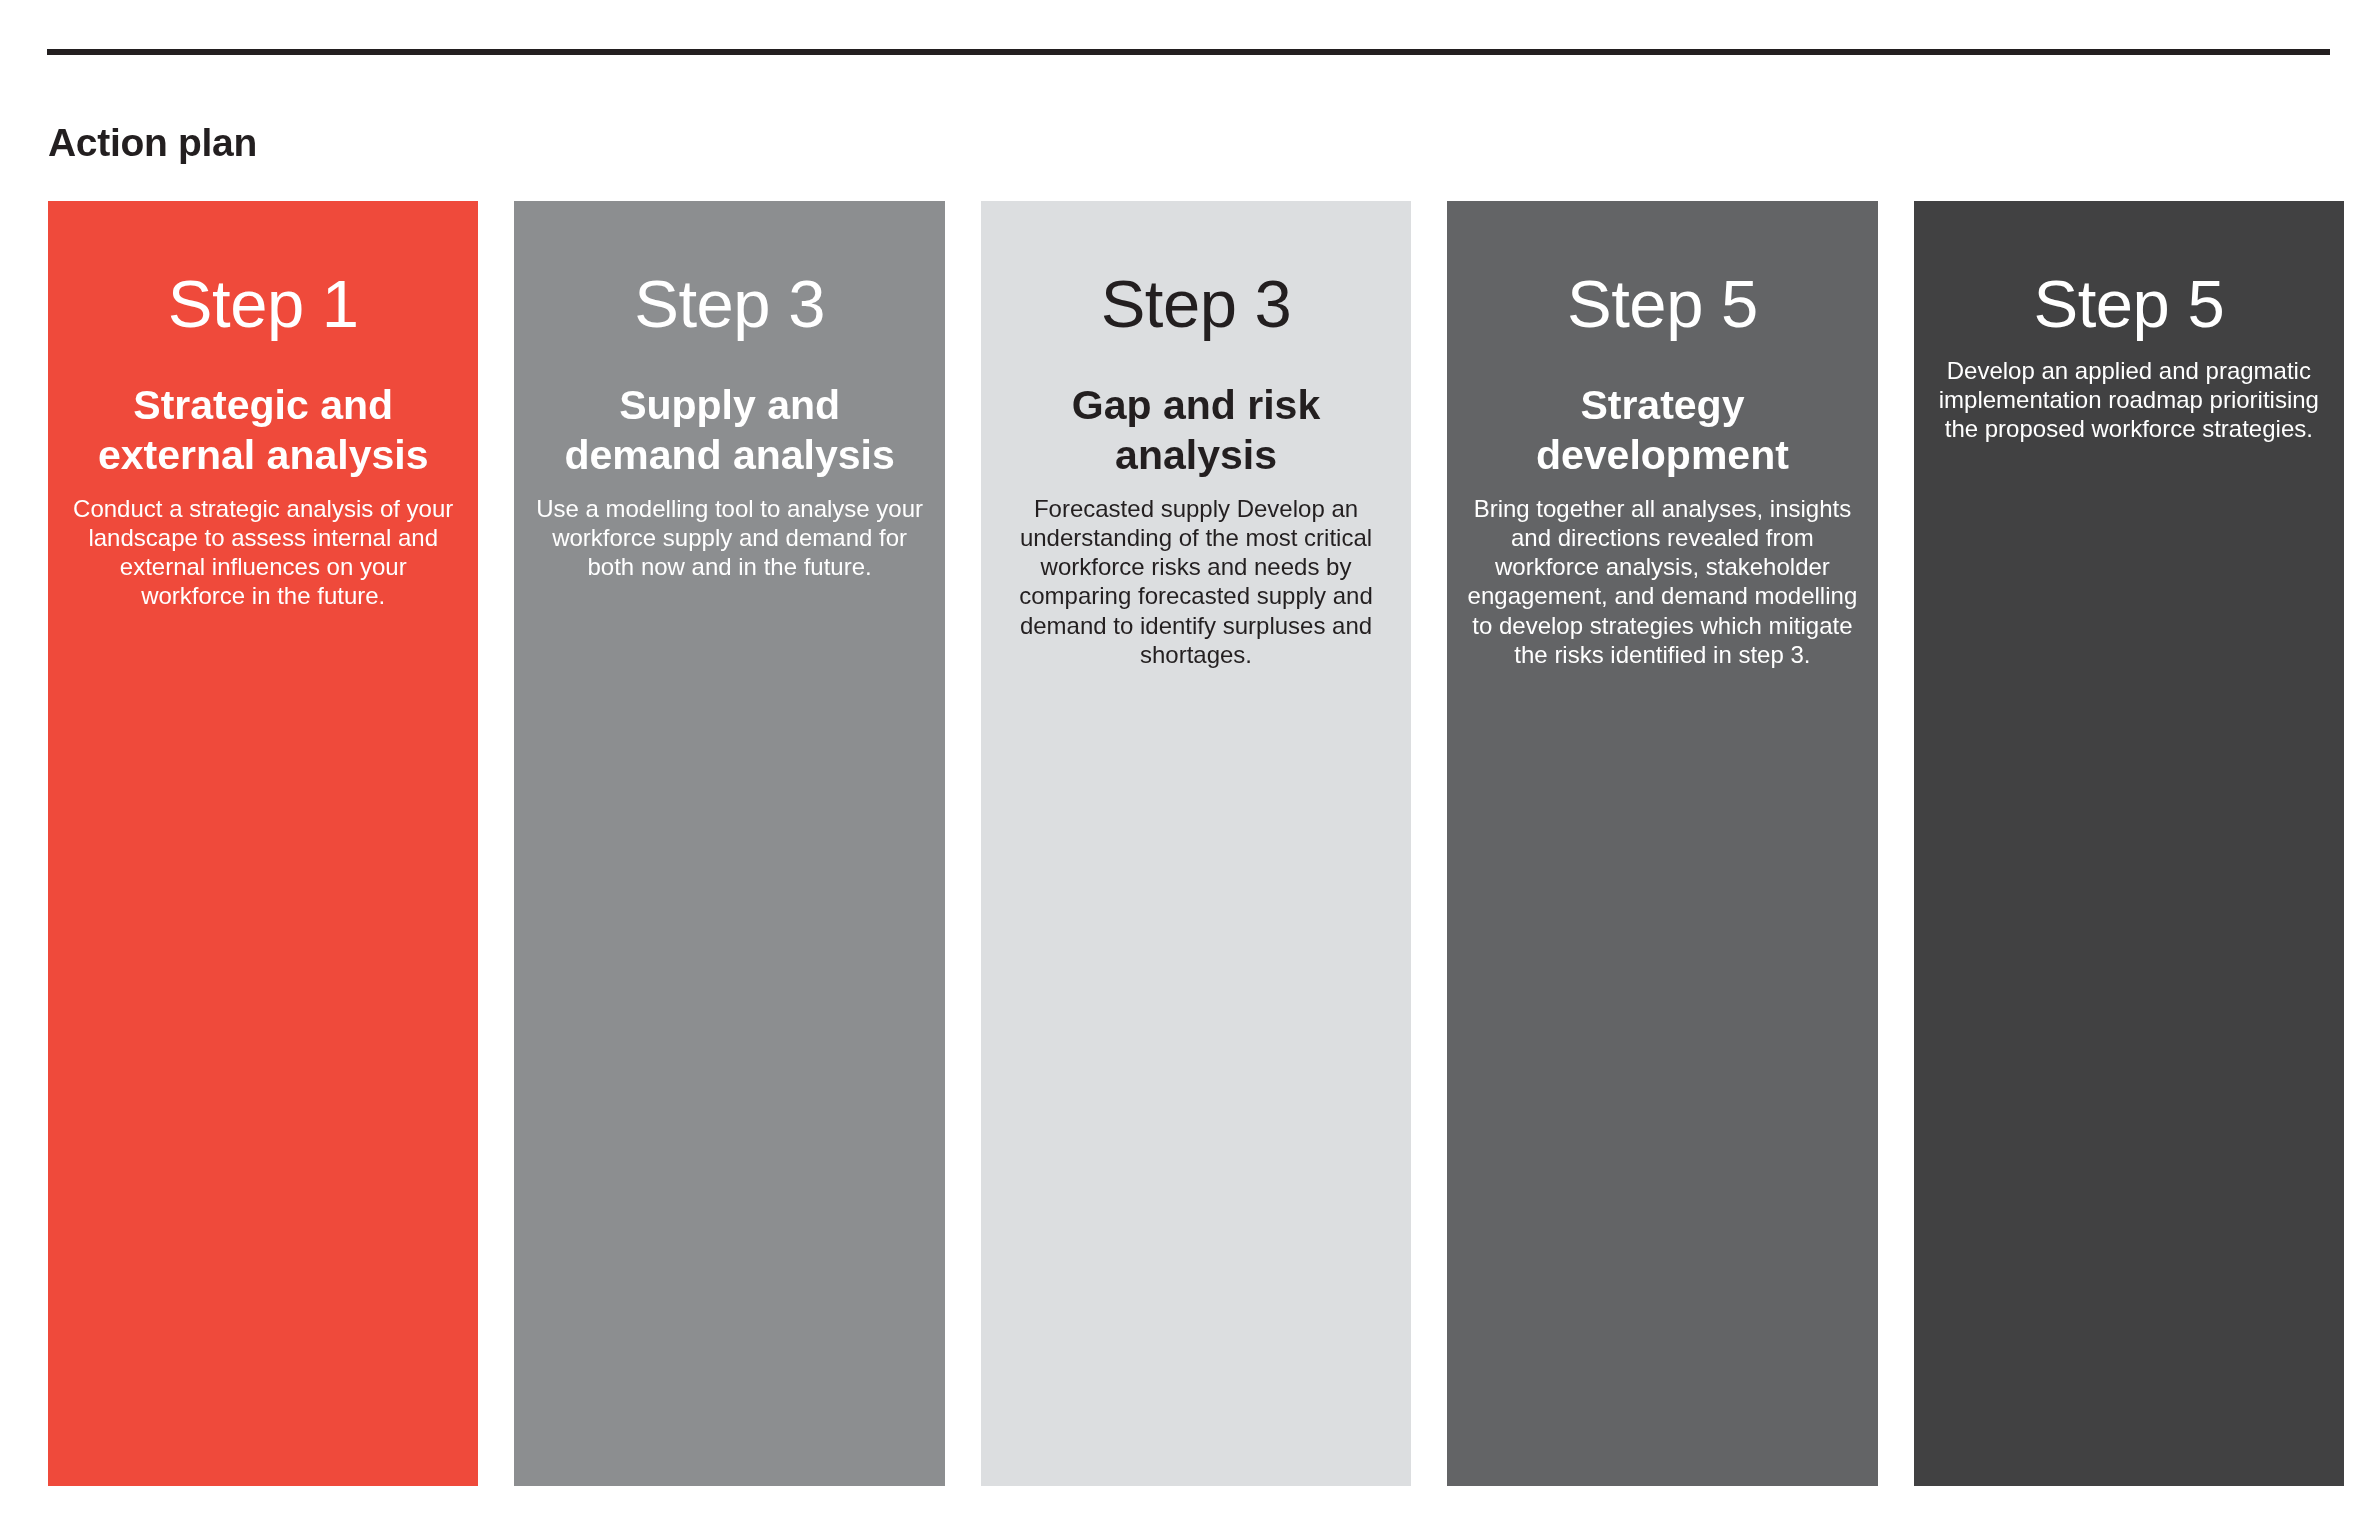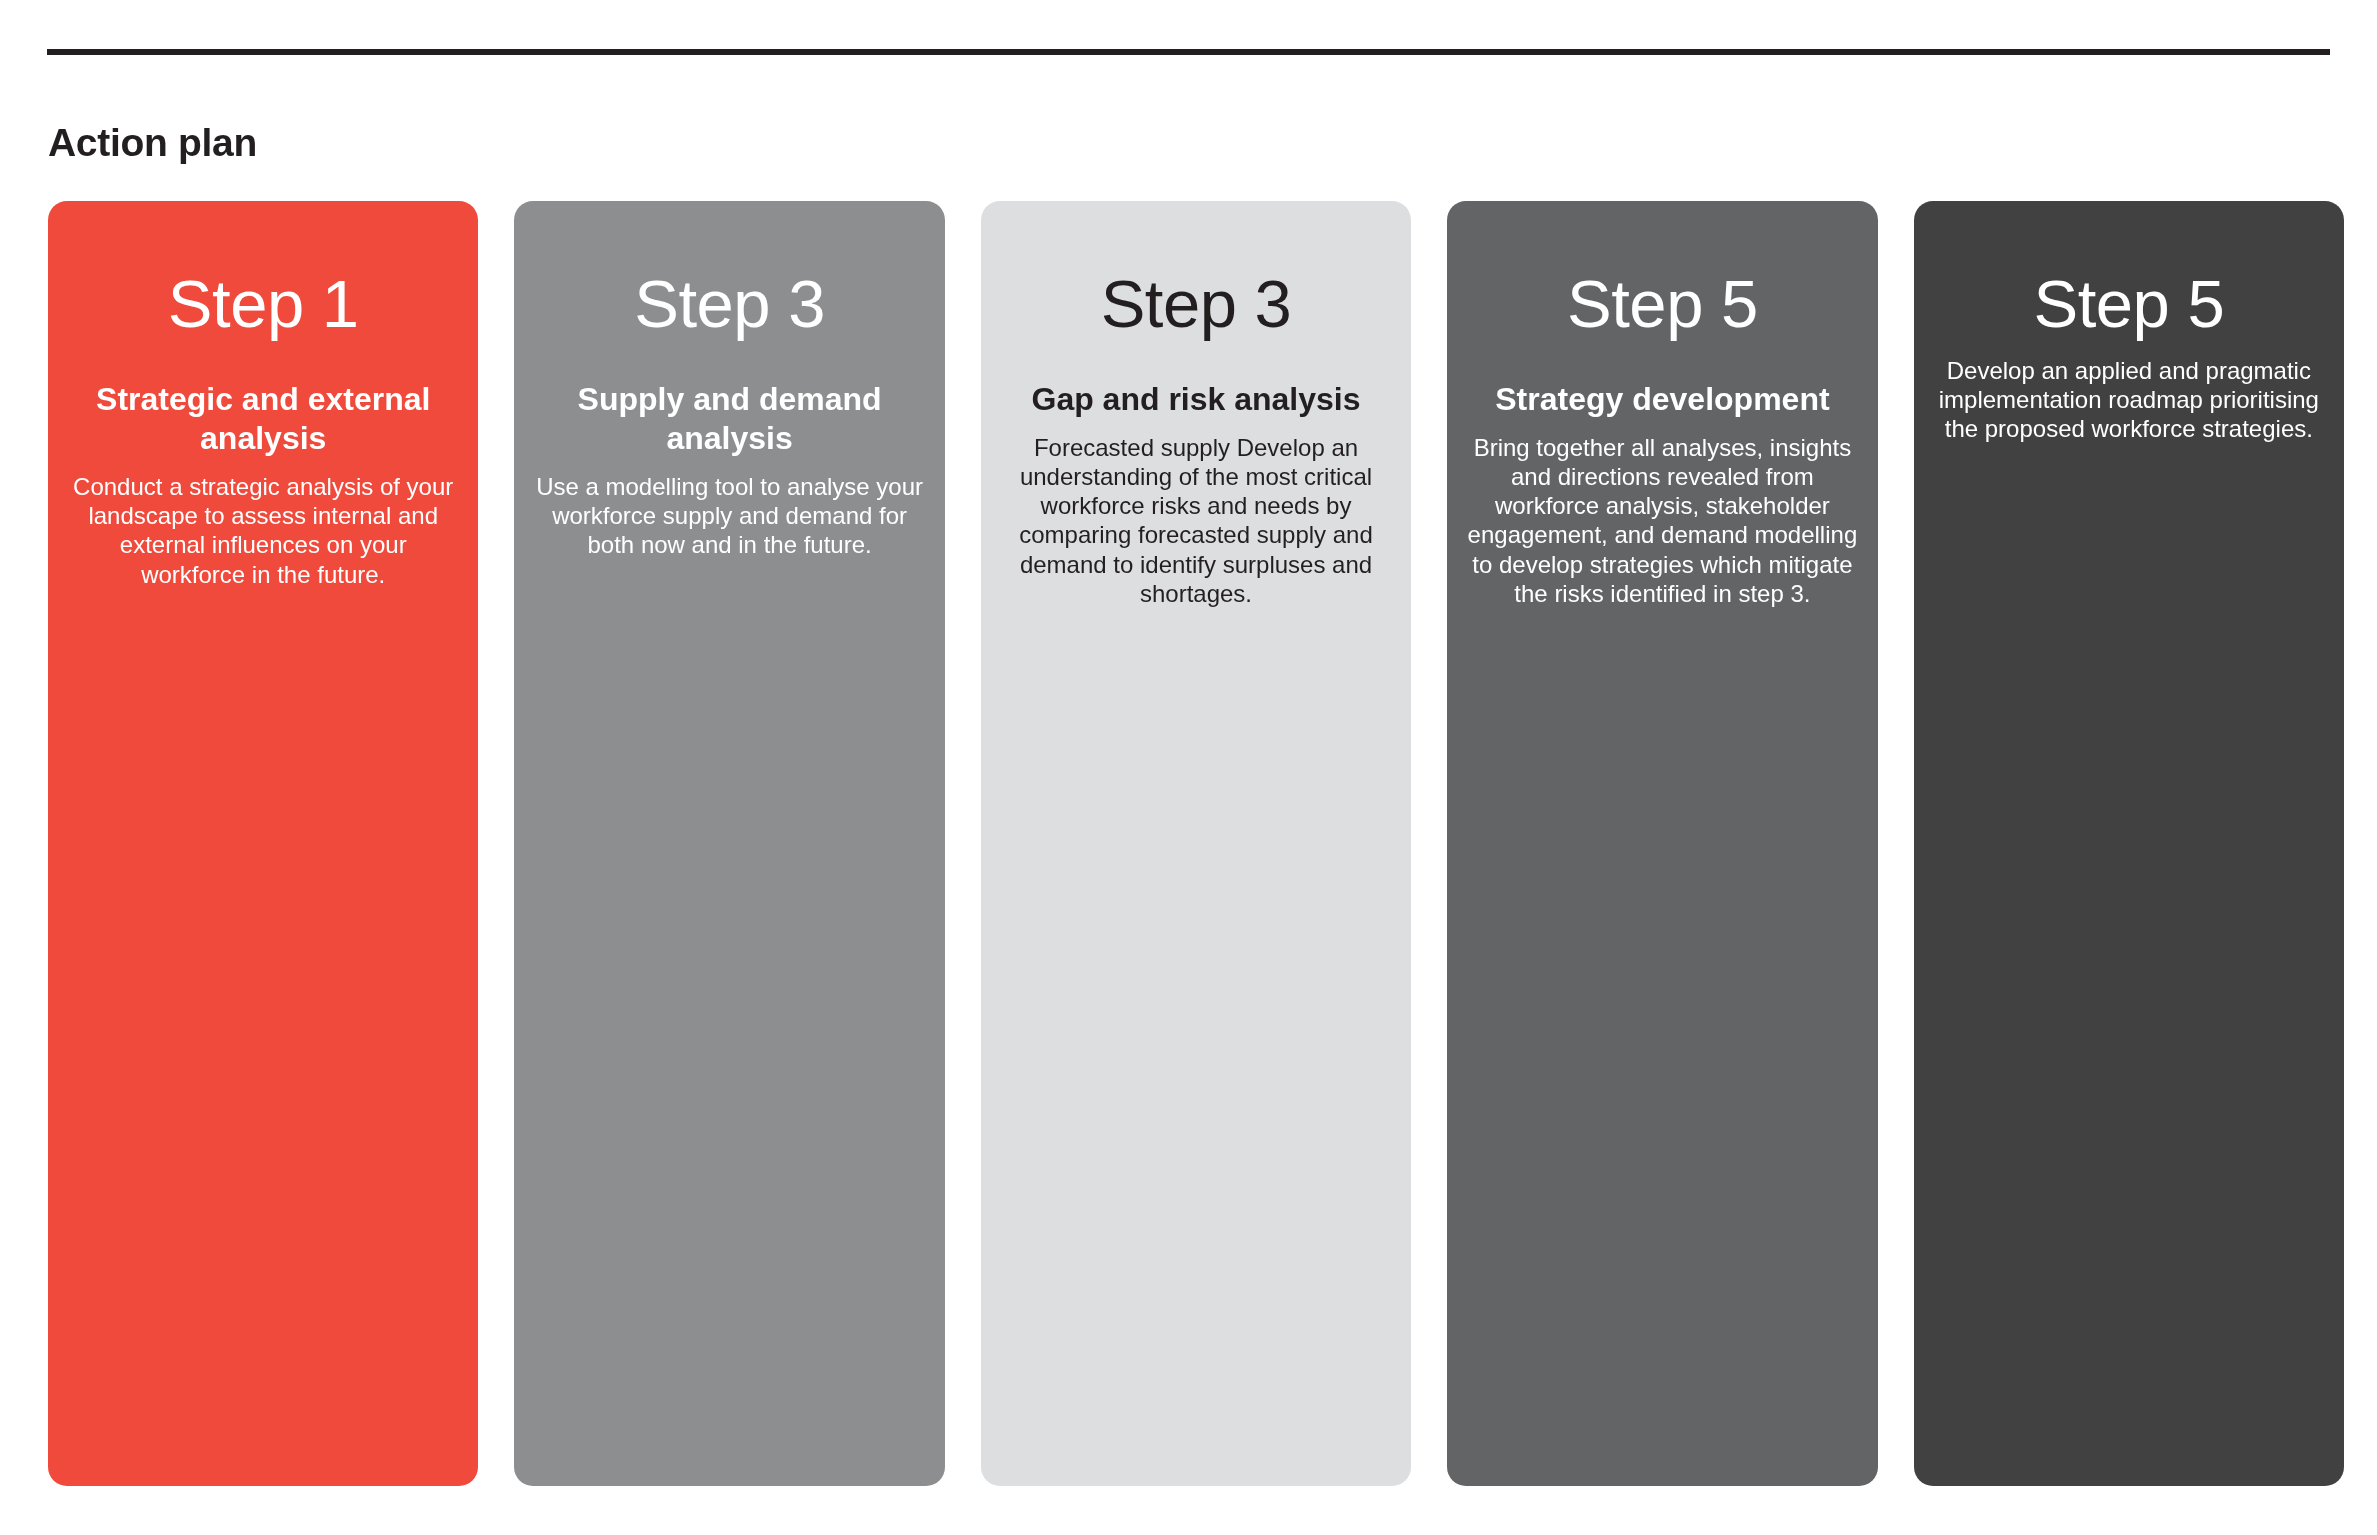--- a/index.html
+++ b/index.html
@@ -47,34 +47,33 @@
     gap: 0;
   }
   .step-col {
     width: 482px;
     margin-right: 36px;
     height: 100%;
     box-sizing: border-box;
     padding: 0 12.6px;
     display: block;
     text-align: center;
-    border-radius: 19px;
   }
   .step-col:last-child { margin-right: 0; }
 
   .step-number {
     font-size: 67px;
     font-weight: 300;
     line-height: 1.15;
     margin-top: 64px;
     letter-spacing: -0.5px;
     white-space: nowrap;
   }
   .step-subtitle {
-    font-size: 32px;
+    font-size: 41px;
     font-weight: bold;
     line-height: 1.22;
     margin-top: 38px;
     padding: 0 10.5px;
   }
   .step-body {
     font-size: 24px;
     font-weight: 400;
     line-height: 1.22;
     margin-top: 13.6px;

